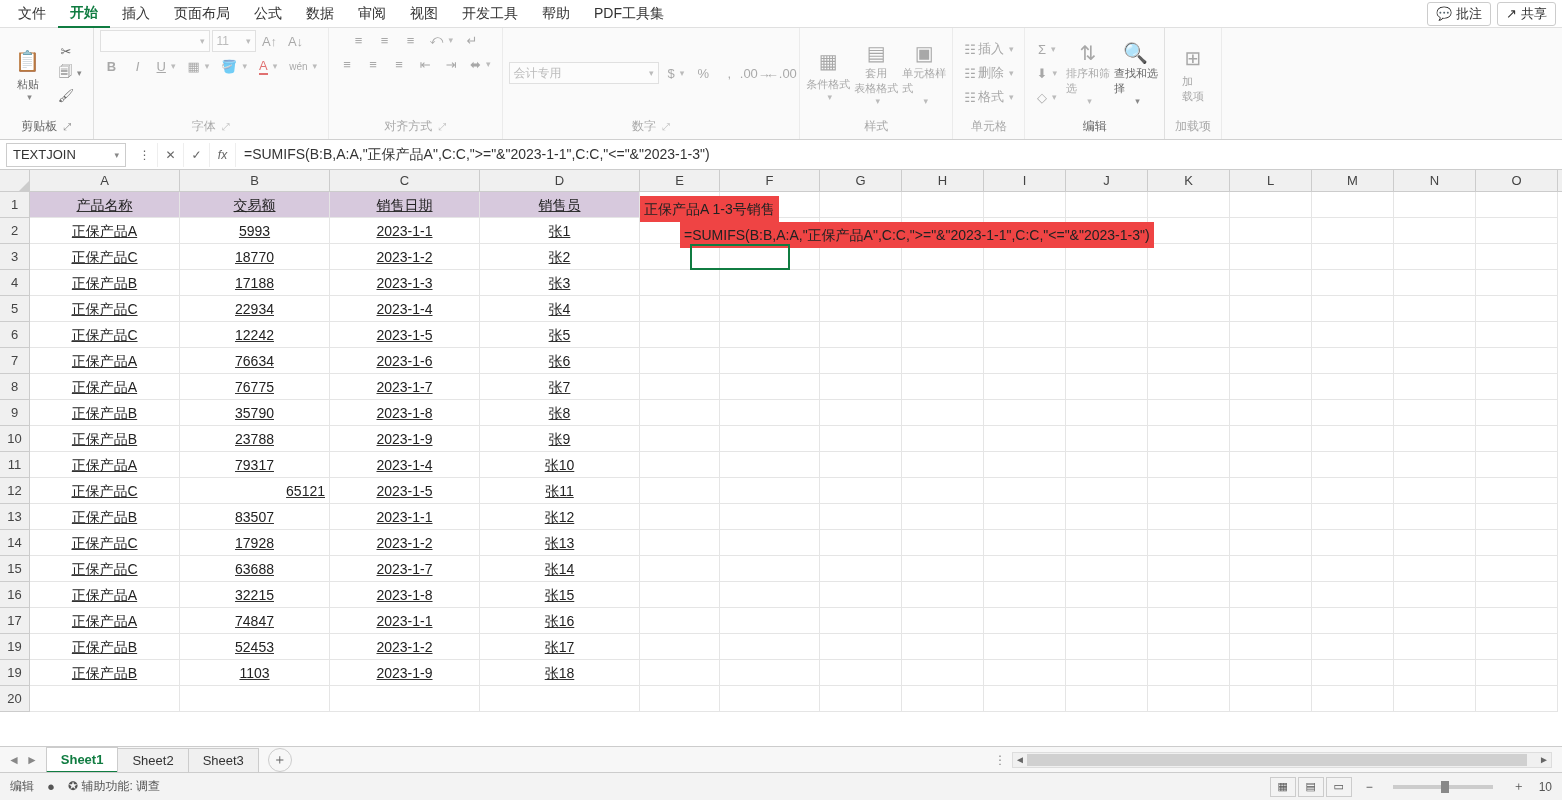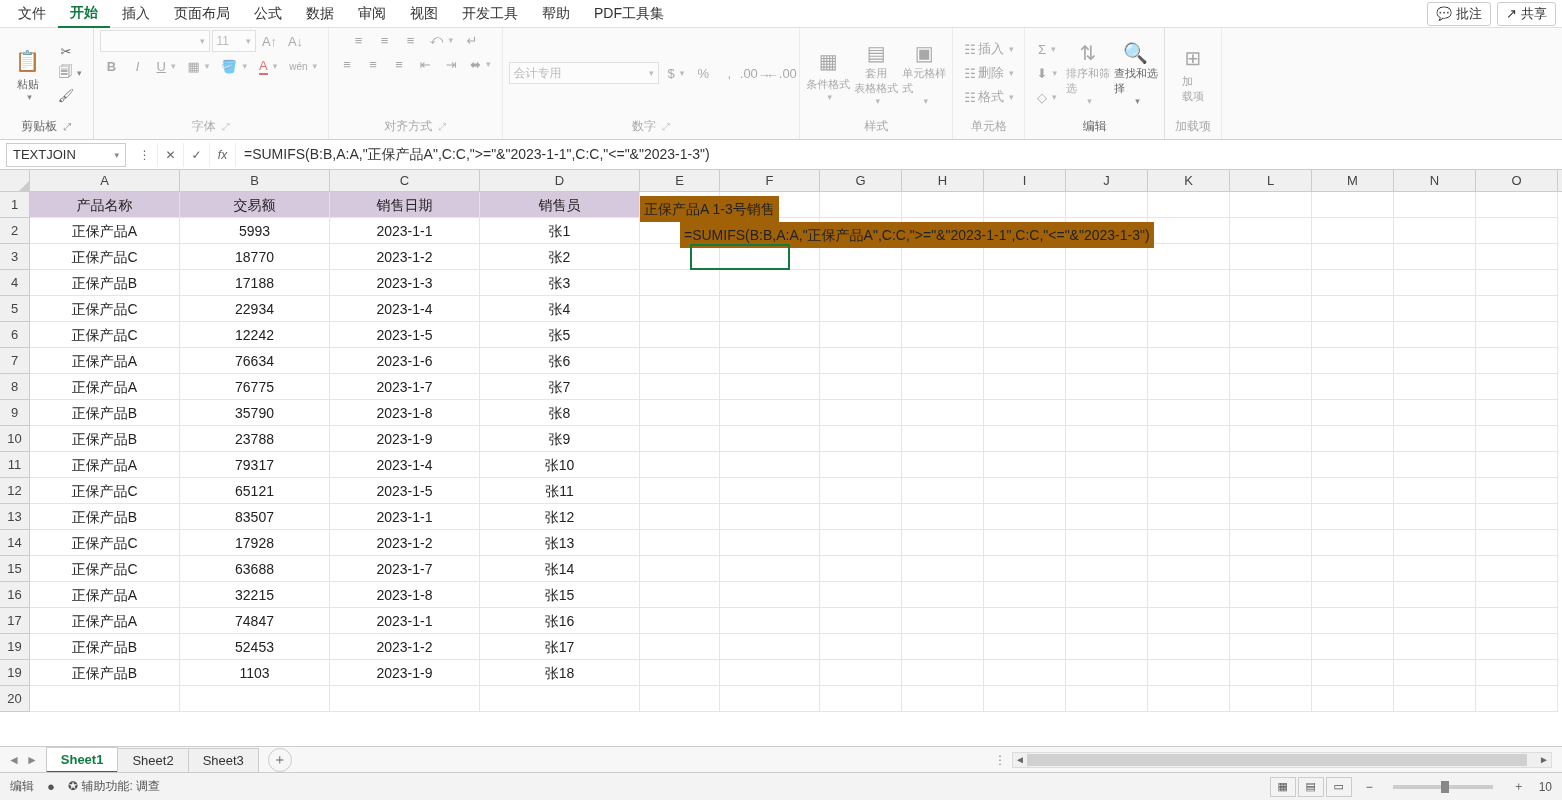--- a/index.html
+++ b/index.html
@@ -37,26 +37,26 @@
 .fb-input { flex: 1; padding: 0 8px; font-size: 14px; height: 24px; display: flex; align-items: center; }
 
 
 .grid-wrap { position: relative; height: 556px; overflow: hidden; background: #fff; }
 .corner { position: absolute; left: 0; top: 0; width: 30px; height: 22px; background: #f0f0f0; border-right: 1px solid #ccc; border-bottom: 1px solid #ccc; display:flex; align-items:flex-end; justify-content:flex-end; }
 .corner svg { width:10px; height:10px; }
 .col-headers { position: absolute; left: 30px; top: 0; right: 0; height: 22px; display: flex; background: #f0f0f0; border-bottom: 1px solid #ccc; }
 .col-h { border-right: 1px solid #ccc; text-align: center; font-size: 13px; color: #444; line-height: 22px; }
 .row-headers { position: absolute; left: 0; top: 22px; width: 30px; background: #f0f0f0; border-right: 1px solid #ccc; }
 .row-h { height: 26px; border-bottom: 1px solid #ccc; text-align: center; font-size: 13px; color: #444; line-height: 26px; }
-.cells { position: absolute; left: 30px; top: 22px; right: 0; bottom: 0; }
+.cells { position: absolute; left: 30px; top: 22px; right: 0; bottom: 0; text-decoration: underline; }
 .row-c { display: flex; height: 26px; }
 .cell { border-right: 1px solid #e5e5e5; border-bottom: 1px solid #e5e5e5; font-size: 14px; color: #222; line-height: 26px; text-align: center; overflow: hidden; white-space: nowrap; padding: 0 4px; }
 .cell.header-cell { background: #d7c9dd; font-weight: 400; }
 .active-cell-border { position: absolute; border: 2px solid #107c41; pointer-events: none; }
-.overflow-text { position:absolute; font-size:14px; color:#222; line-height:26px; white-space:nowrap; background:#a16207; padding:0 4px; }
+.overflow-text { position:absolute; font-size:14px; color:#222; line-height:26px; white-space:nowrap; background:#ef4444; padding:0 4px; }
 
 
 .sheet-tabs-bar { position: absolute; left:0; right:0; bottom: 28px; height: 26px; display: flex; align-items: center; border-top: 1px solid #ccc; background: #f7f7f7; }
 .tab-nav { display: flex; padding: 0 8px; gap: 6px; color: #888; }
 .sheet-tab { padding: 4px 14px; border: 1px solid #ccc; border-bottom: none; background: #fff; font-size: 13px; margin-right: -1px; }
 .sheet-tab.active { border-bottom: 2px solid #107c41; color: #107c41; font-weight: 600; background:#fff; }
 .sheet-tab.inactive { background: #f0f0f0; }
 .add-sheet { width: 24px; height: 24px; border: 1px solid #ccc; border-radius: 50%; display: flex; align-items: center; justify-content: center; margin-left: 10px; font-size: 14px; color: #666; }
 .hscroll-area { flex: 1; display:flex; align-items:center; justify-content:flex-end; padding-right:10px; }
 .hscroll-track { width: 540px; height: 16px; background: #f0f0f0; border: 1px solid #ddd; position: relative; }
@@ -521,21 +521,21 @@
         <div class="cell" style="width: 82px;"></div>
         <div class="cell" style="width: 82px;"></div>
         <div class="cell" style="width: 82px;"></div>
         <div class="cell" style="width: 82px;"></div>
         <div class="cell" style="width: 82px;"></div>
         <div class="cell" style="width: 82px;"></div>
         <div class="cell" style="width: 82px;"></div>
       </div>
       <div class="row-c">
         <div class="cell" style="width: 150px;">正保产品C</div>
-        <div class="cell" style="width: 150px;">65121</div>
+        <div class="cell" style="width: 150px; text-align: right;">65121</div>
         <div class="cell" style="width: 150px;">2023-1-5</div>
         <div class="cell" style="width: 160px;">张11</div>
         <div class="cell" style="width: 80px;"></div>
         <div class="cell" style="width: 100px;"></div>
         <div class="cell" style="width: 82px;"></div>
         <div class="cell" style="width: 82px;"></div>
         <div class="cell" style="width: 82px;"></div>
         <div class="cell" style="width: 82px;"></div>
         <div class="cell" style="width: 82px;"></div>
         <div class="cell" style="width: 82px;"></div>

